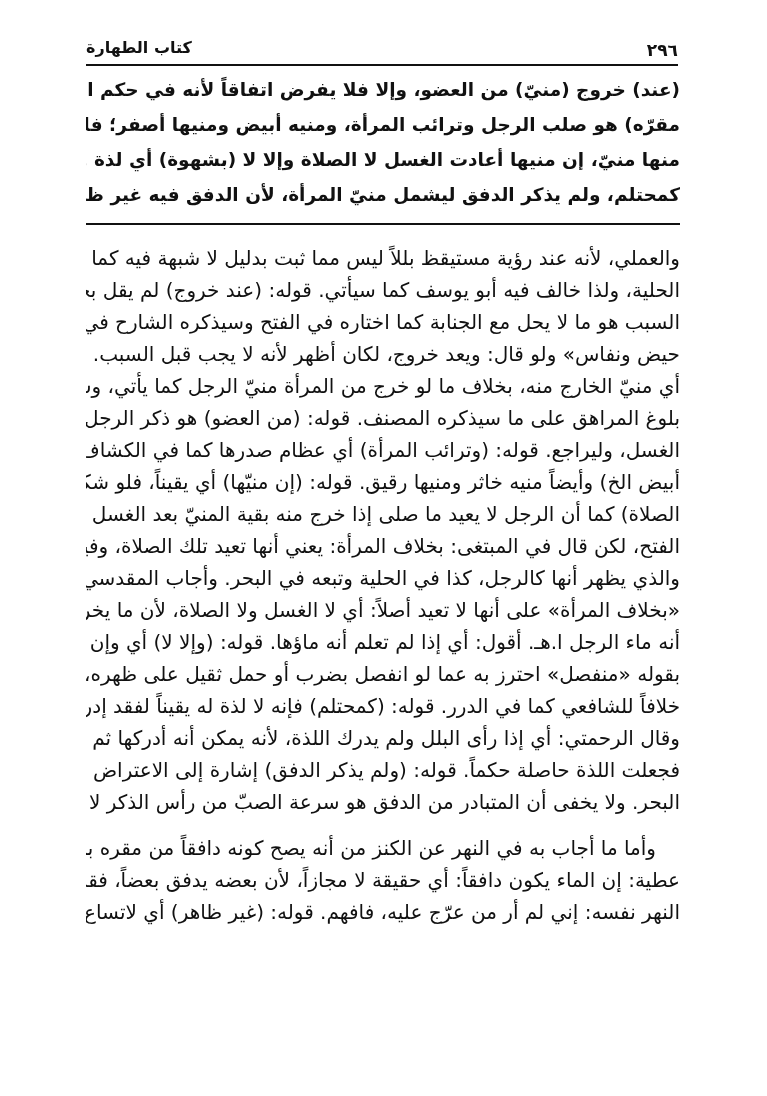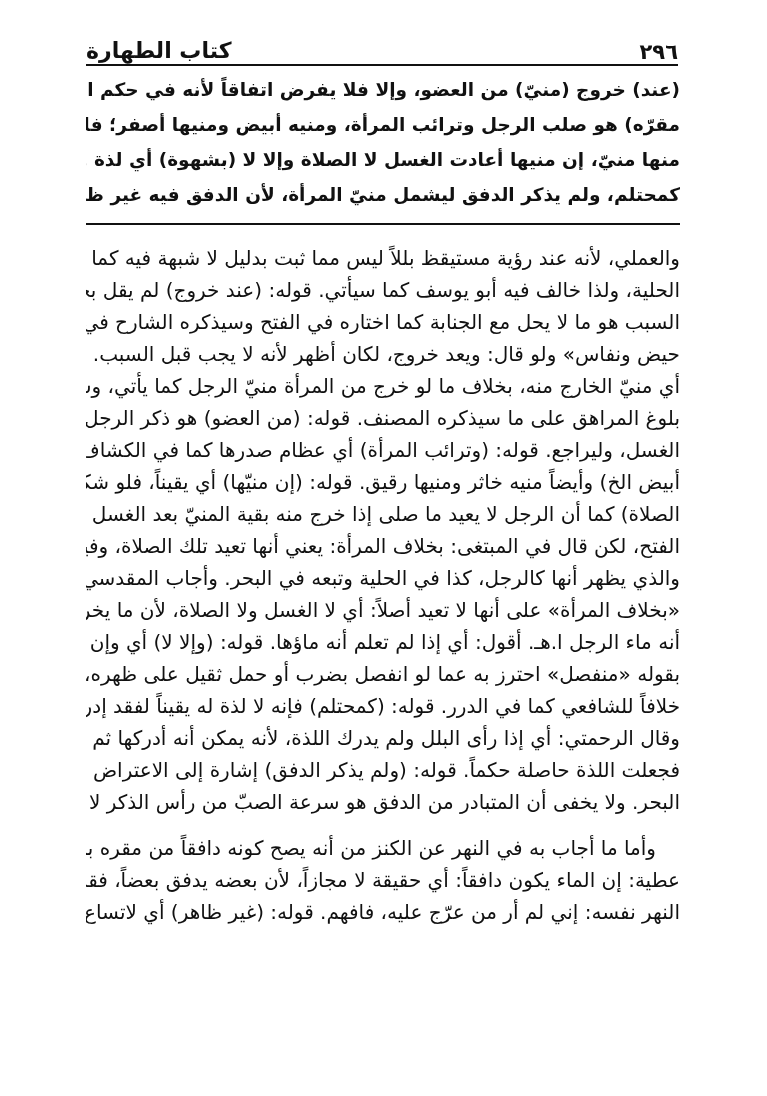--- a/index.html
+++ b/index.html
@@ -6,25 +6,25 @@
     body {
       width: 767px; height: 1096px; position: relative; overflow: hidden;
       font-family: "DejaVu Sans", sans-serif; color: #111;
     }
     .page { position: absolute; left: 0; top: 0; width: 767px; height: 1096px; }
     .header {
       position: absolute; left: 86px; top: 38px; width: 592px; height: 26px;
       border-bottom: 2.5px solid #111; direction: rtl;
     }
     .page-number {
-      position: absolute; right: 0; top: 2px; font-weight: bold; font-size: 21px;
+      position: absolute; right: 0; top: 2px; font-weight: bold; font-size: 17px;
       font-family: "DejaVu Sans", sans-serif;
     }
     .book-title {
-      position: absolute; left: 0; top: 0; font-weight: bold; font-size: 22px;
+      position: absolute; left: 0; top: 0; font-weight: bold; font-size: 16px;
       font-family: "DejaVu Sans", sans-serif;
     }
     .matn {
       position: absolute; left: 86px; top: 72px; width: 594px;
       direction: rtl; text-align: justify; text-align-last: right;
       font-family: "DejaVu Sans", sans-serif; font-size: 18.5px; font-weight: bold;
       line-height: 35px;
     }
     .matn .line { display: block; white-space: nowrap; overflow: hidden; height: 35px; }
     .separator {

